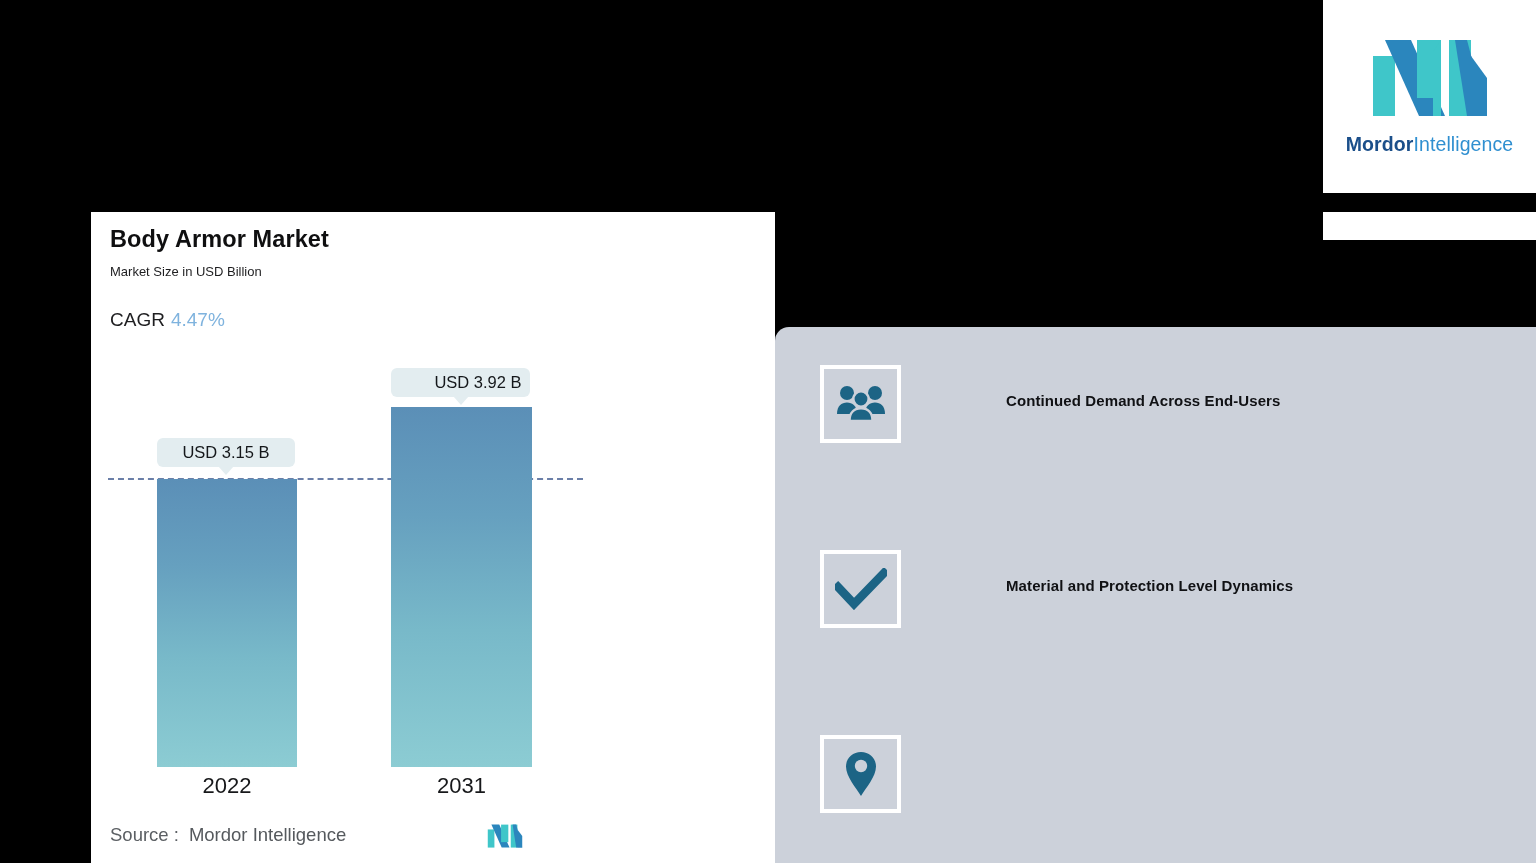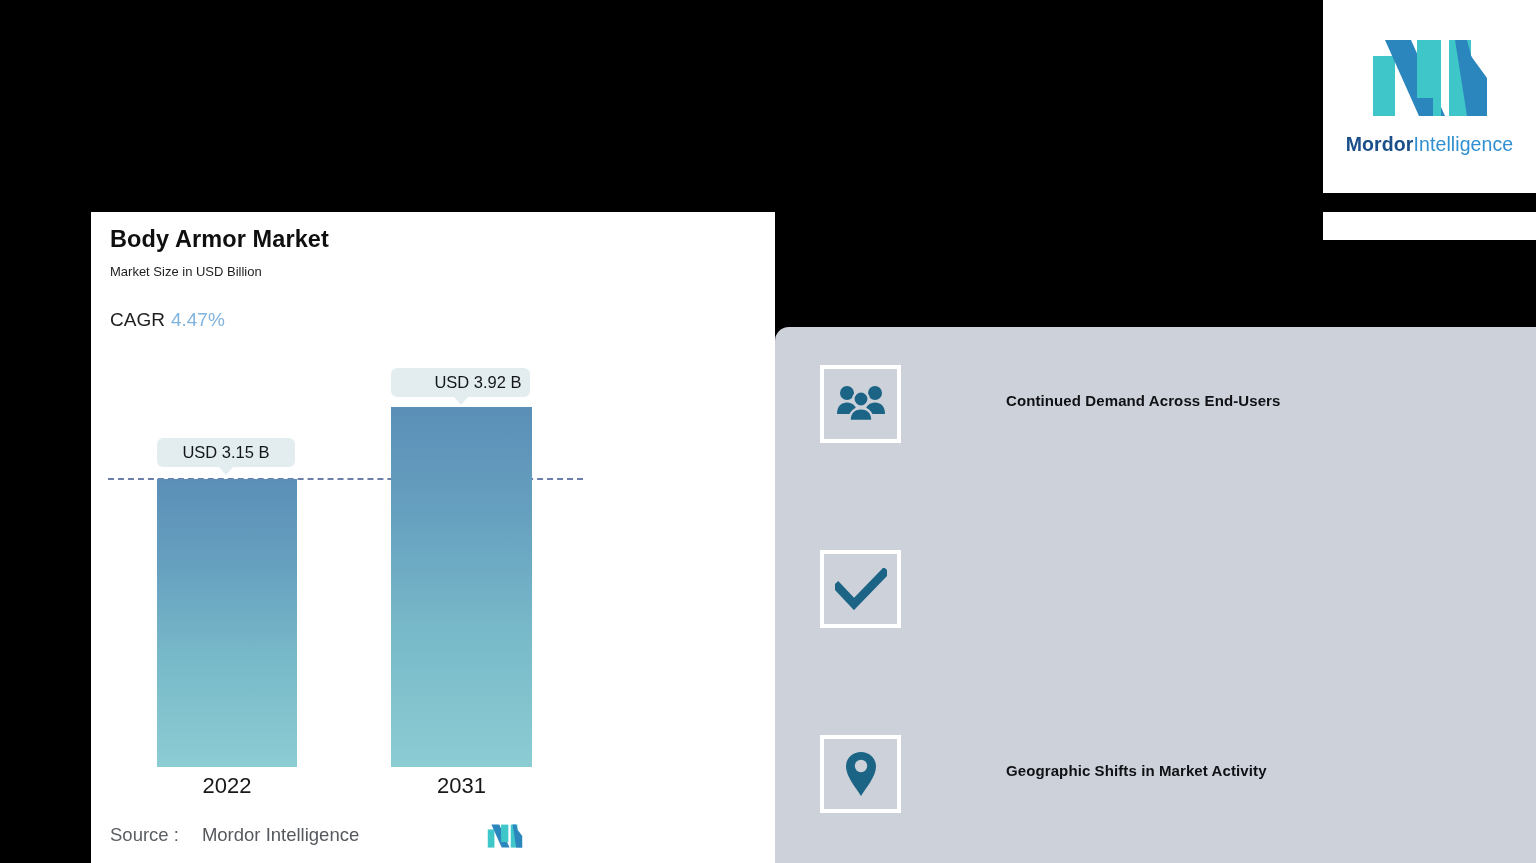--- a/index.html
+++ b/index.html
@@ -89,21 +89,21 @@
     position: absolute; top: 561px; font-size: 22px; color: #17181a;
     text-align: center;
   }
   .xtick-a { left: 66px; width: 140px; }
   .xtick-b { left: 300px; width: 141px; }
 
   .source-row {
     position: absolute; left: 19px; top: 612px;
     font-size: 18.5px; color: #5b5f63; white-space: nowrap;
   }
-  .source-row .sv { color: #55595d; margin-left: 23px; text-align: center; }
+  .source-row .sv { color: #55595d; margin-left: 10px; text-align: center; }
   .source-logo { position: absolute; left: 396px; top: 612px; width: 36px; height: 26px; }
 
   
   .panel {
     position: absolute; left: 775px; top: 327px;
     width: 761px; height: 536px;
     background: #ccd1da;
     border-top-left-radius: 14px;
   }
   .ins-row { position: absolute; left: 45px; width: 700px; height: 80px; }
@@ -196,27 +196,27 @@
       </div>
       <div class="ins-label">Continued Demand Across End-Users</div>
     </div>
 
     <div class="ins-row ins-row-1">
       <div class="ins-icon-box">
         <svg width="52" height="42" viewBox="0 0 52 42">
           <path d="M3 19 L19 36 L49 5" fill="none" stroke="#1c6485" stroke-width="8.5" stroke-linecap="square" stroke-linejoin="miter"></path>
         </svg>
       </div>
+      <div class="ins-label">Material and Protection Level Dynamics</div>
     </div>
 
     <div class="ins-row ins-row-2">
       <div class="ins-icon-box">
         <svg width="34" height="48" viewBox="0 0 34 48">
           <path d="M17 2 C8.2 2 2 8.4 2 16.6 C2 26.5 12 38 17 46 C22 38 32 26.5 32 16.6 C32 8.4 25.8 2 17 2 Z" fill="#1c6485"></path>
           <circle cx="17" cy="16" r="6.2" fill="#ccd1da"></circle>
         </svg>
       </div>
-      <div class="ins-label">Geographic Shifts in Market Activity</div>
     </div>
 
   </div>
 
 </div>
 
 </body></html>

